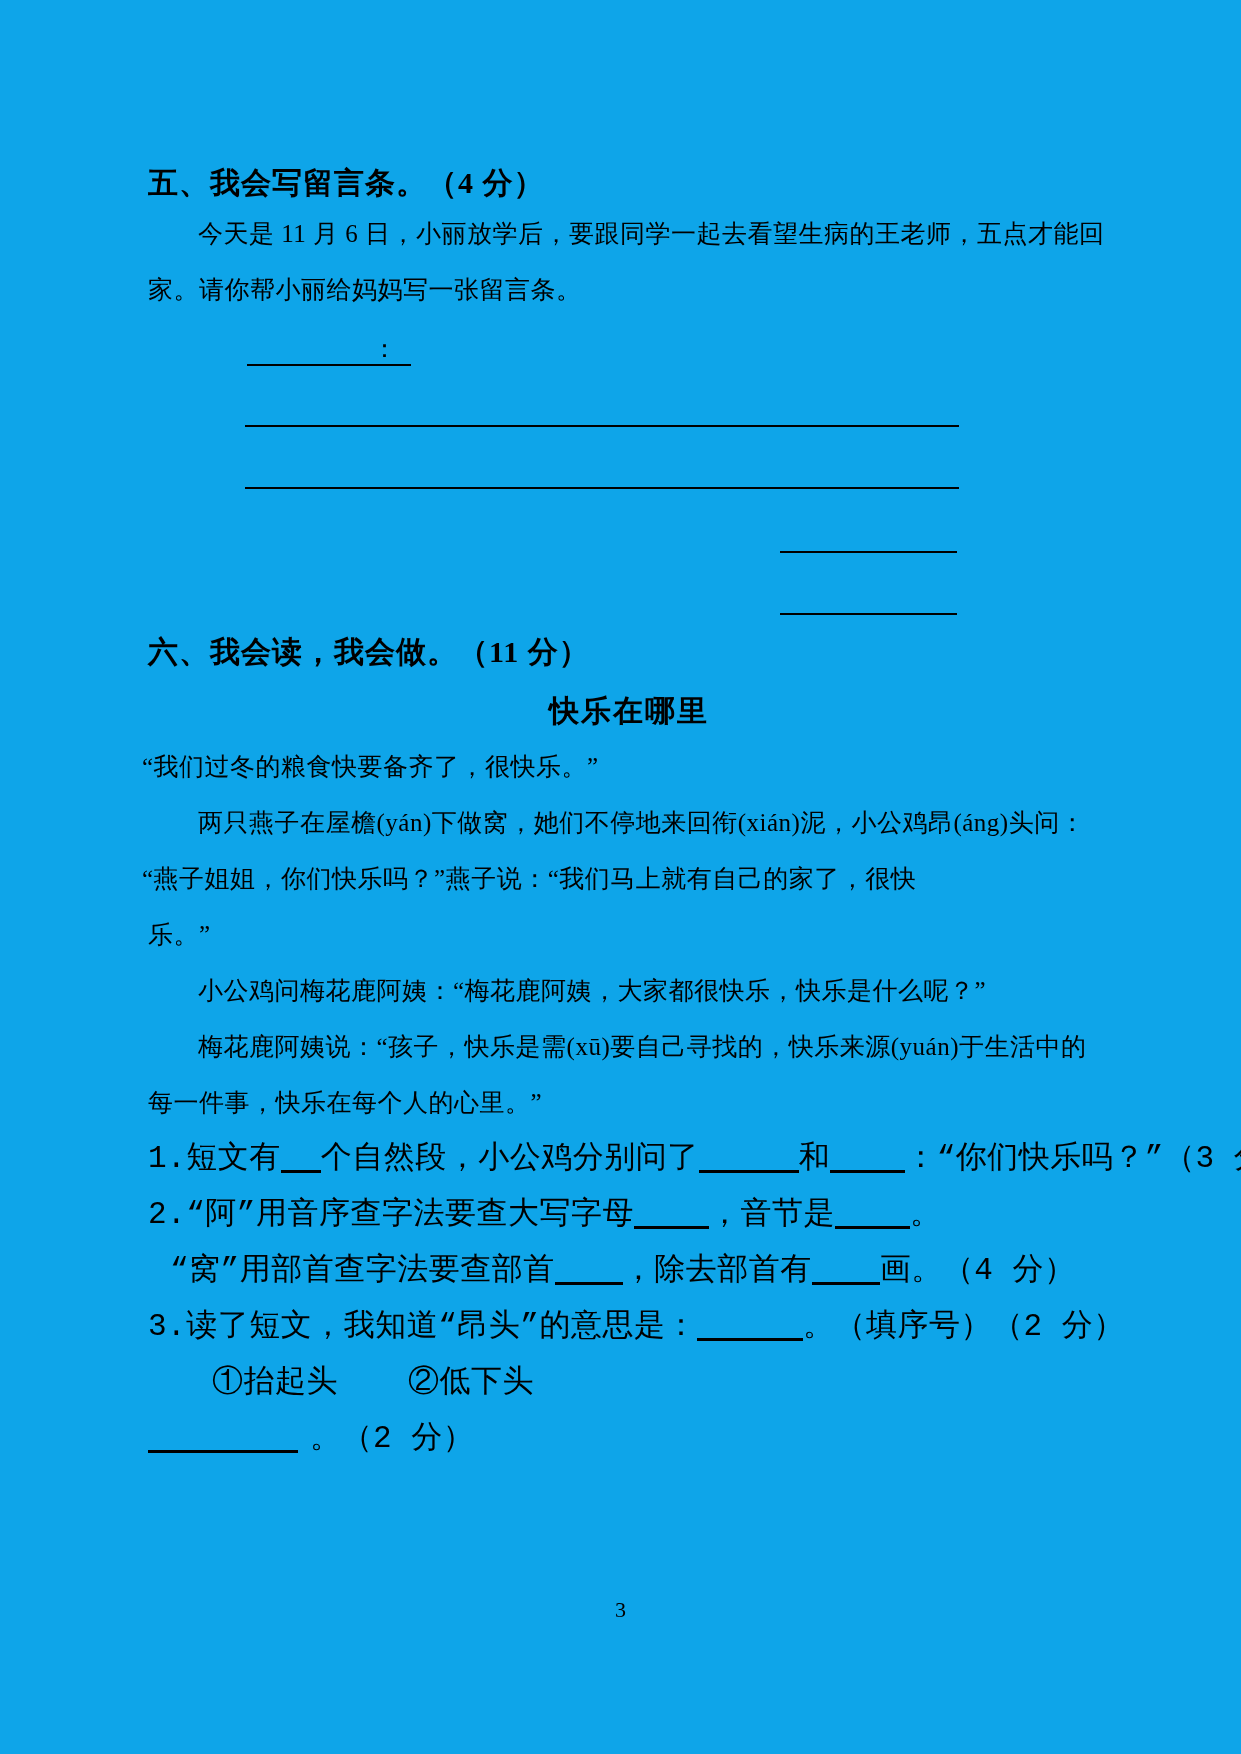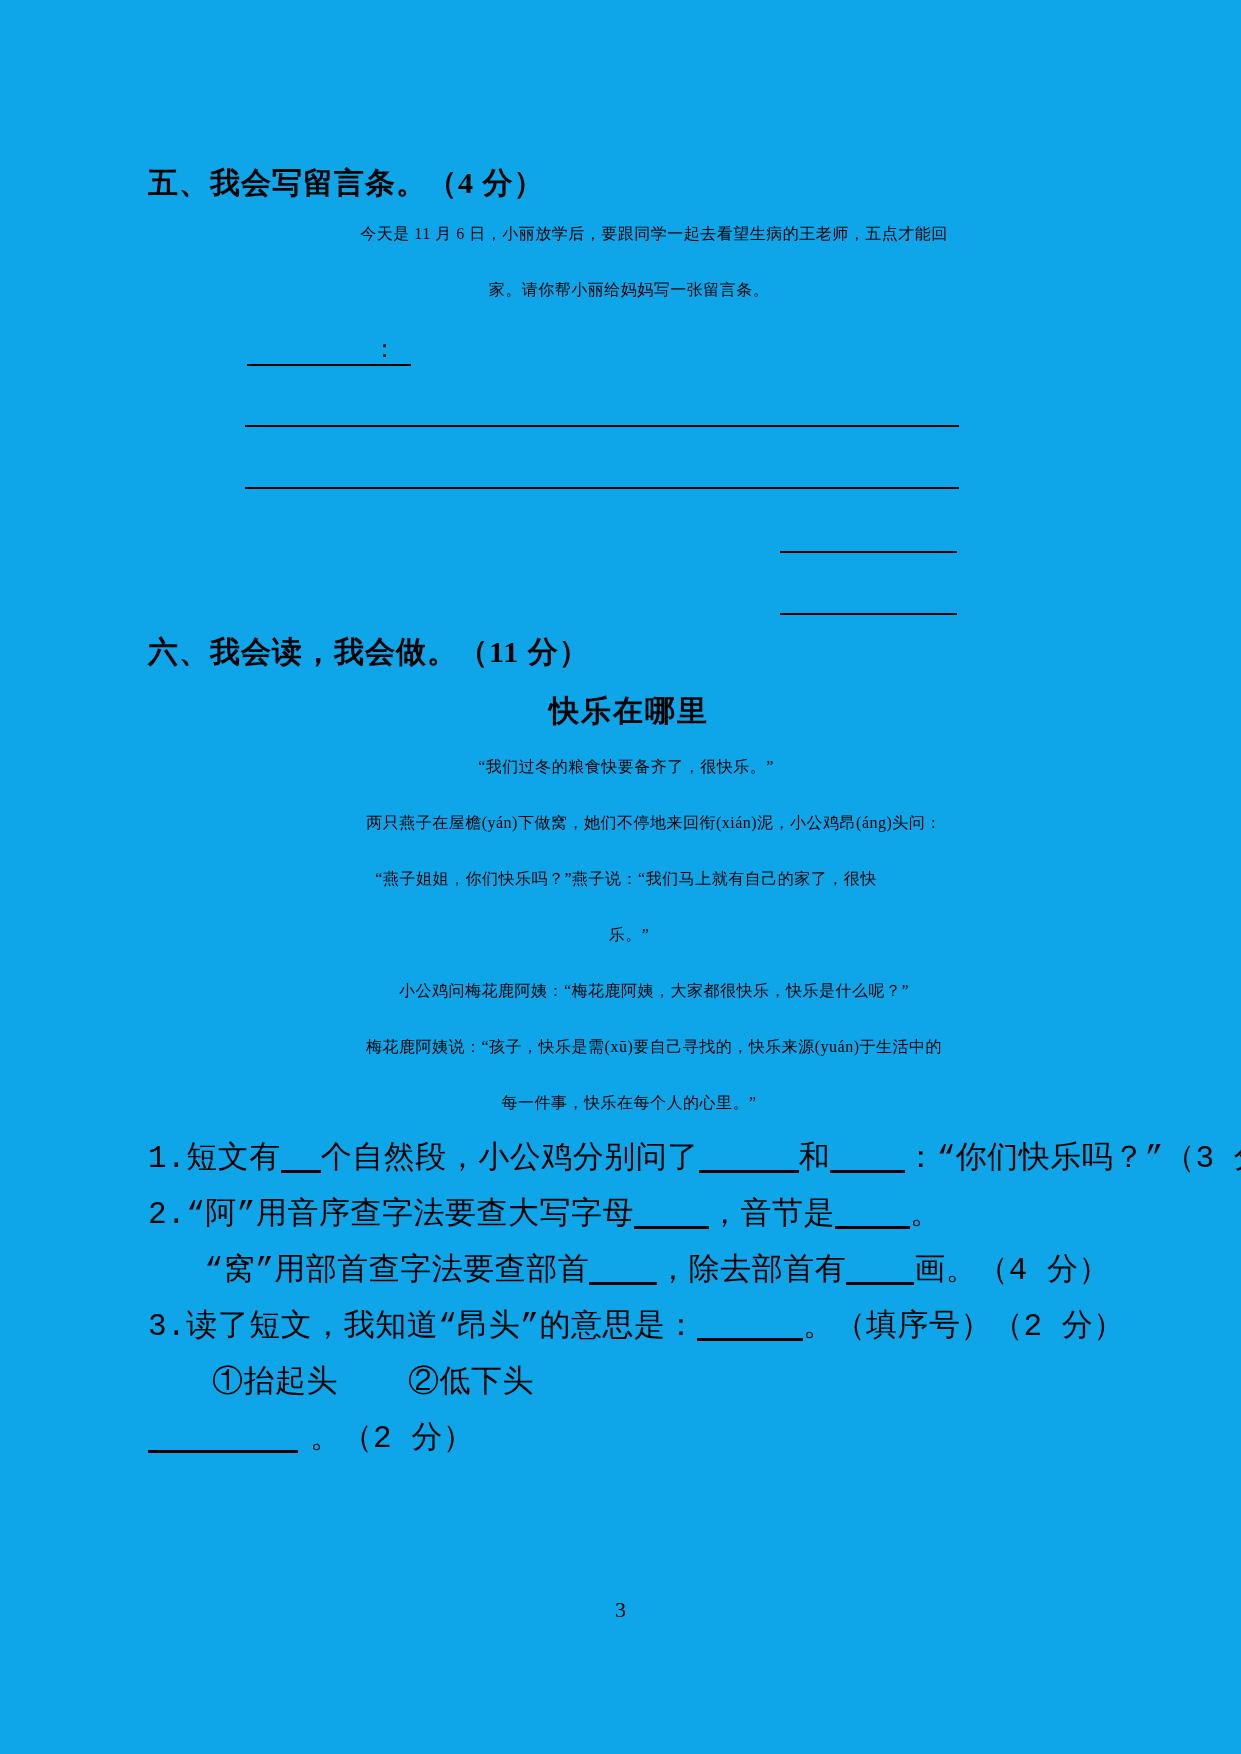--- a/index.html
+++ b/index.html
@@ -23,26 +23,25 @@
   }
   .sec-heading {
     font-size: 30px;
     font-weight: bold;
     height: 46px;
     line-height: 46px;
     letter-spacing: 1px;
   }
   .sec-heading.s6 { margin-top: 14px; }
   .body-line {
-    font-size: 16px;
+    font-size: 25px;
     height: 56px;
     line-height: 56px;
     letter-spacing: 0.5px;
     white-space: nowrap;
-    text-align: center;
   }
   .indent { text-indent: 50px; }
   .hang { text-indent: -6px; }
   
   .greeting-row { height: 49px; }
   .greeting-blank {
     display: flex;
     align-items: flex-end;
     justify-content: flex-end;
     margin-left: 99px;
@@ -71,21 +70,21 @@
   
   .q-line {
     font-size: 31px;
     height: 56px;
     line-height: 56px;
     letter-spacing: 0.5px;
     white-space: nowrap;
     font-family: Liberation Mono, monospace;
   }
   .q-line.opt { padding-left: 64px; }
-  .q-line.ind { padding-left: 22px; text-align: right; }
+  .q-line.ind { padding-left: 22px; }
   .opt-item.gap { margin-right: 70px; }
   .bl {
     display: inline-block;
     height: 1px;
     border-bottom: 3px solid #000;
     vertical-align: -6px;
   }
   .bl-w40  { width: 40px; }
   .bl-w68  { width: 68px; }
   .bl-w75  { width: 75px; }

